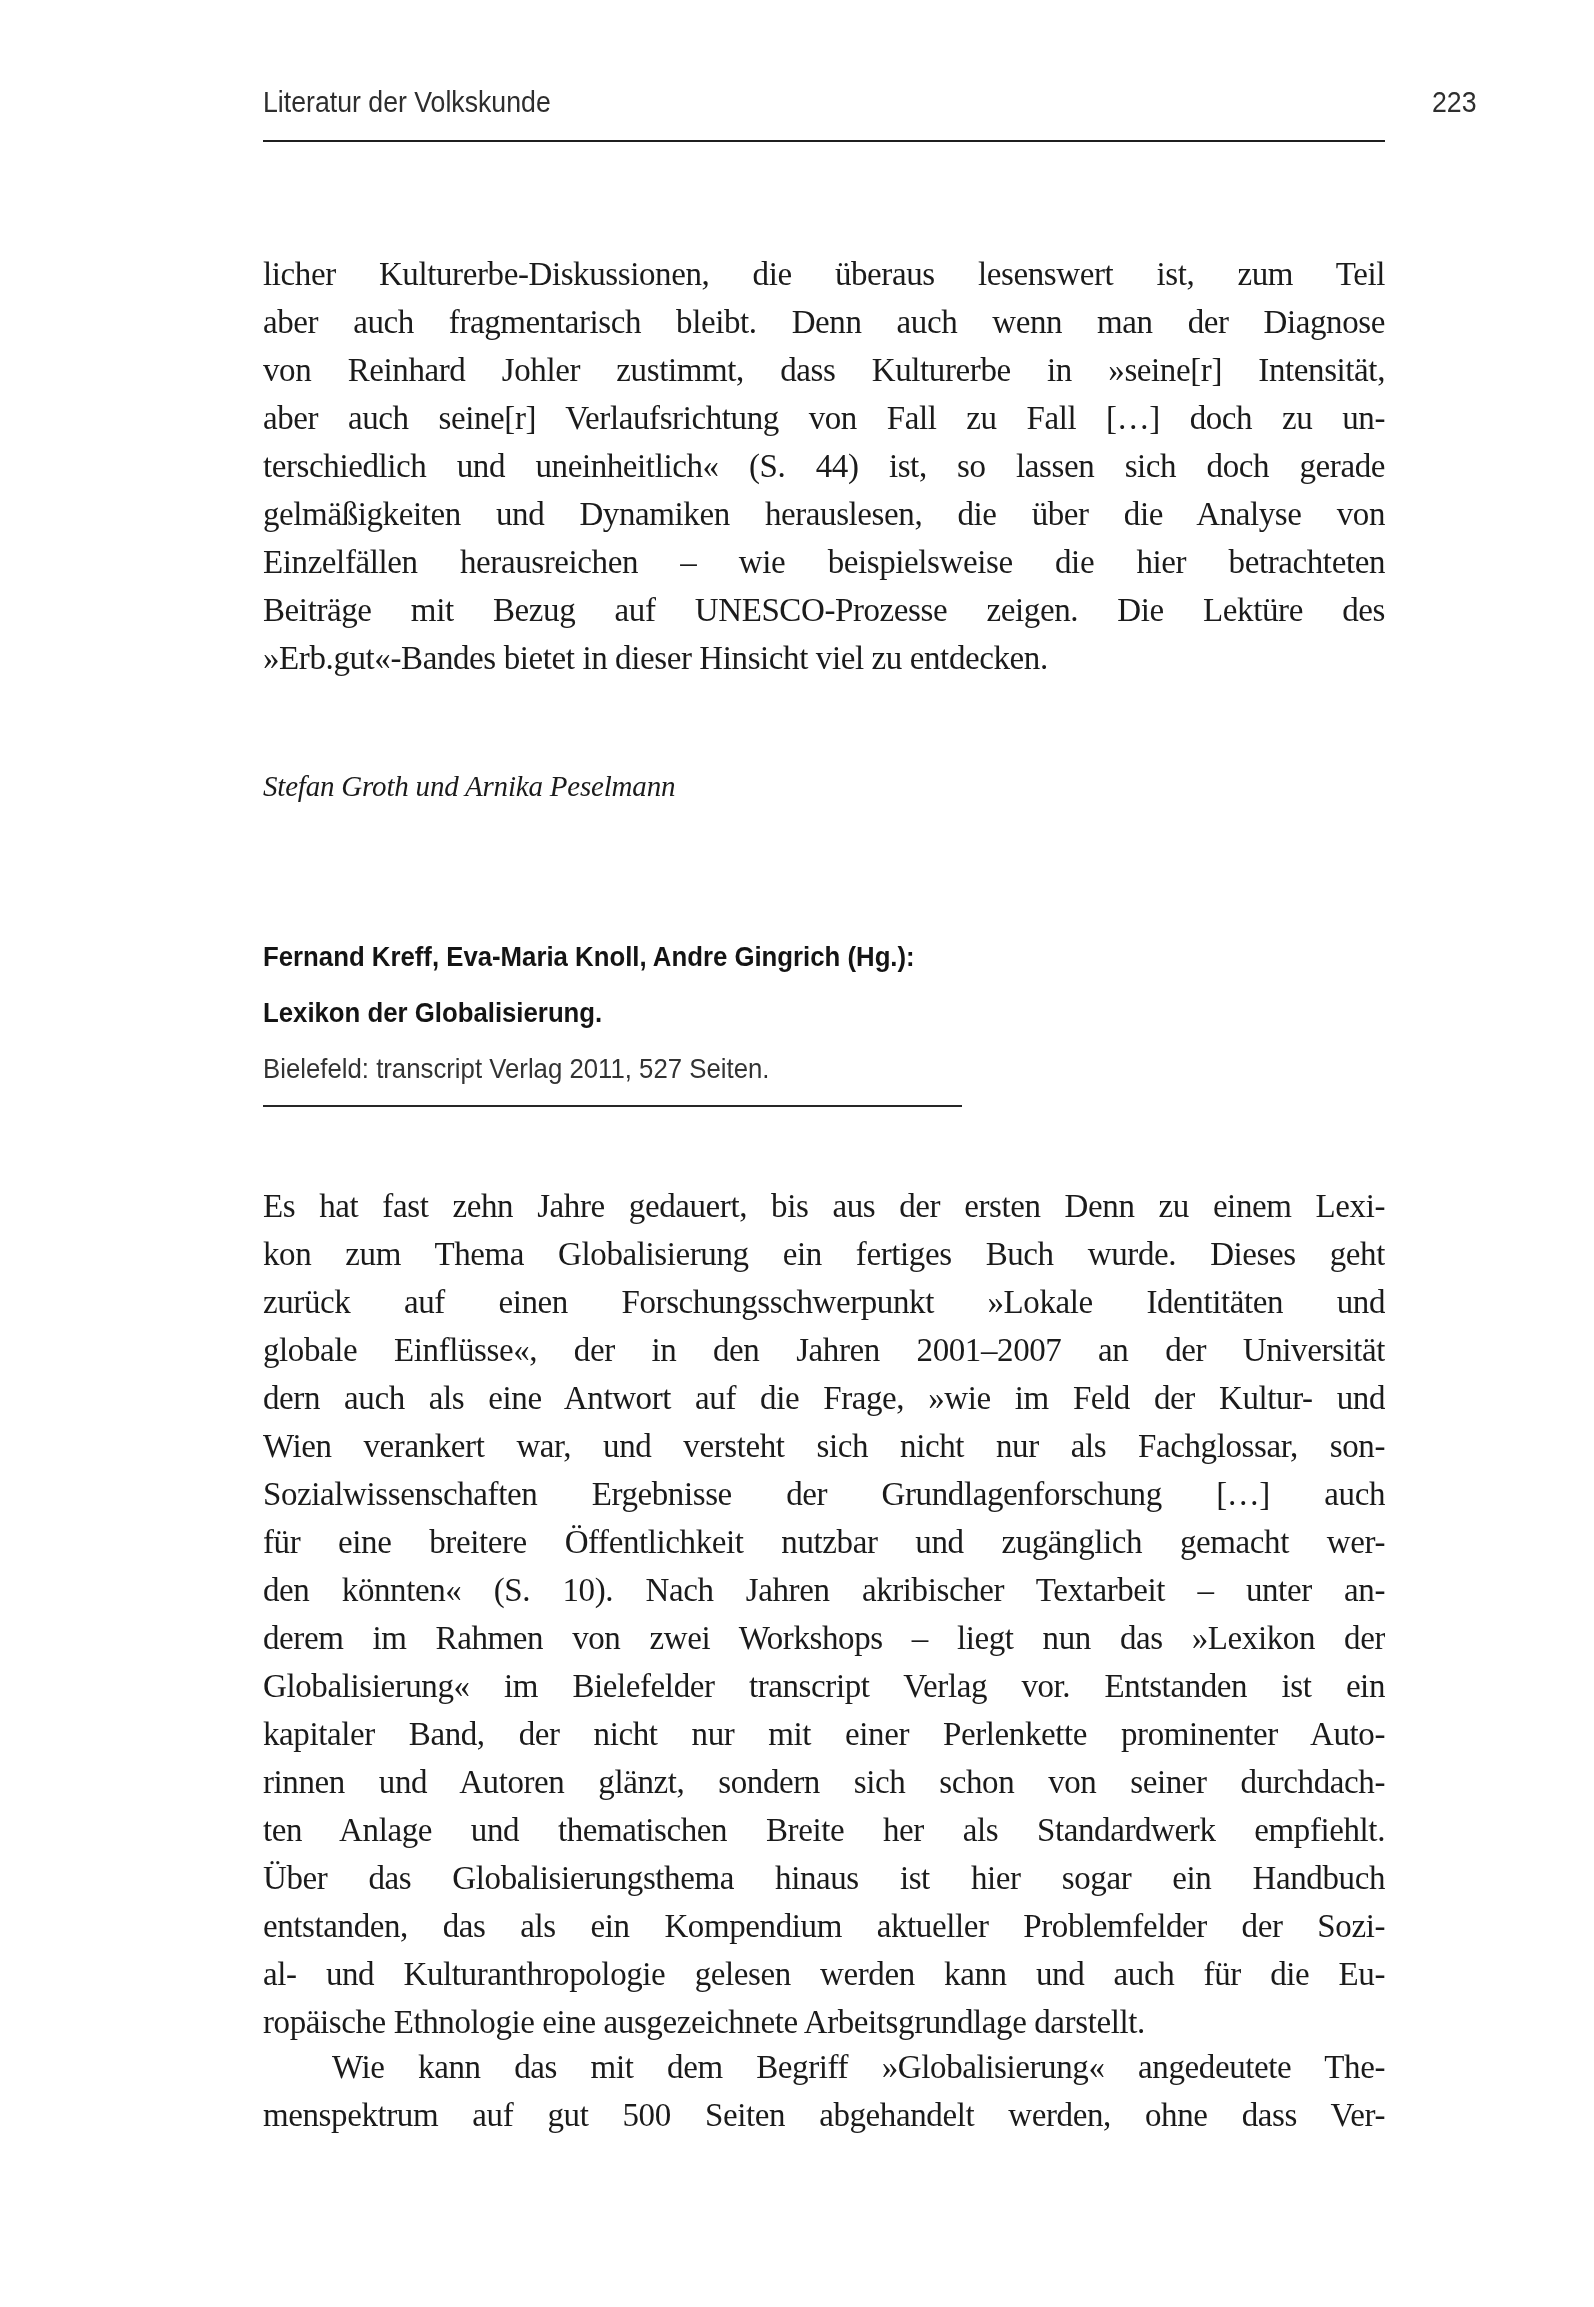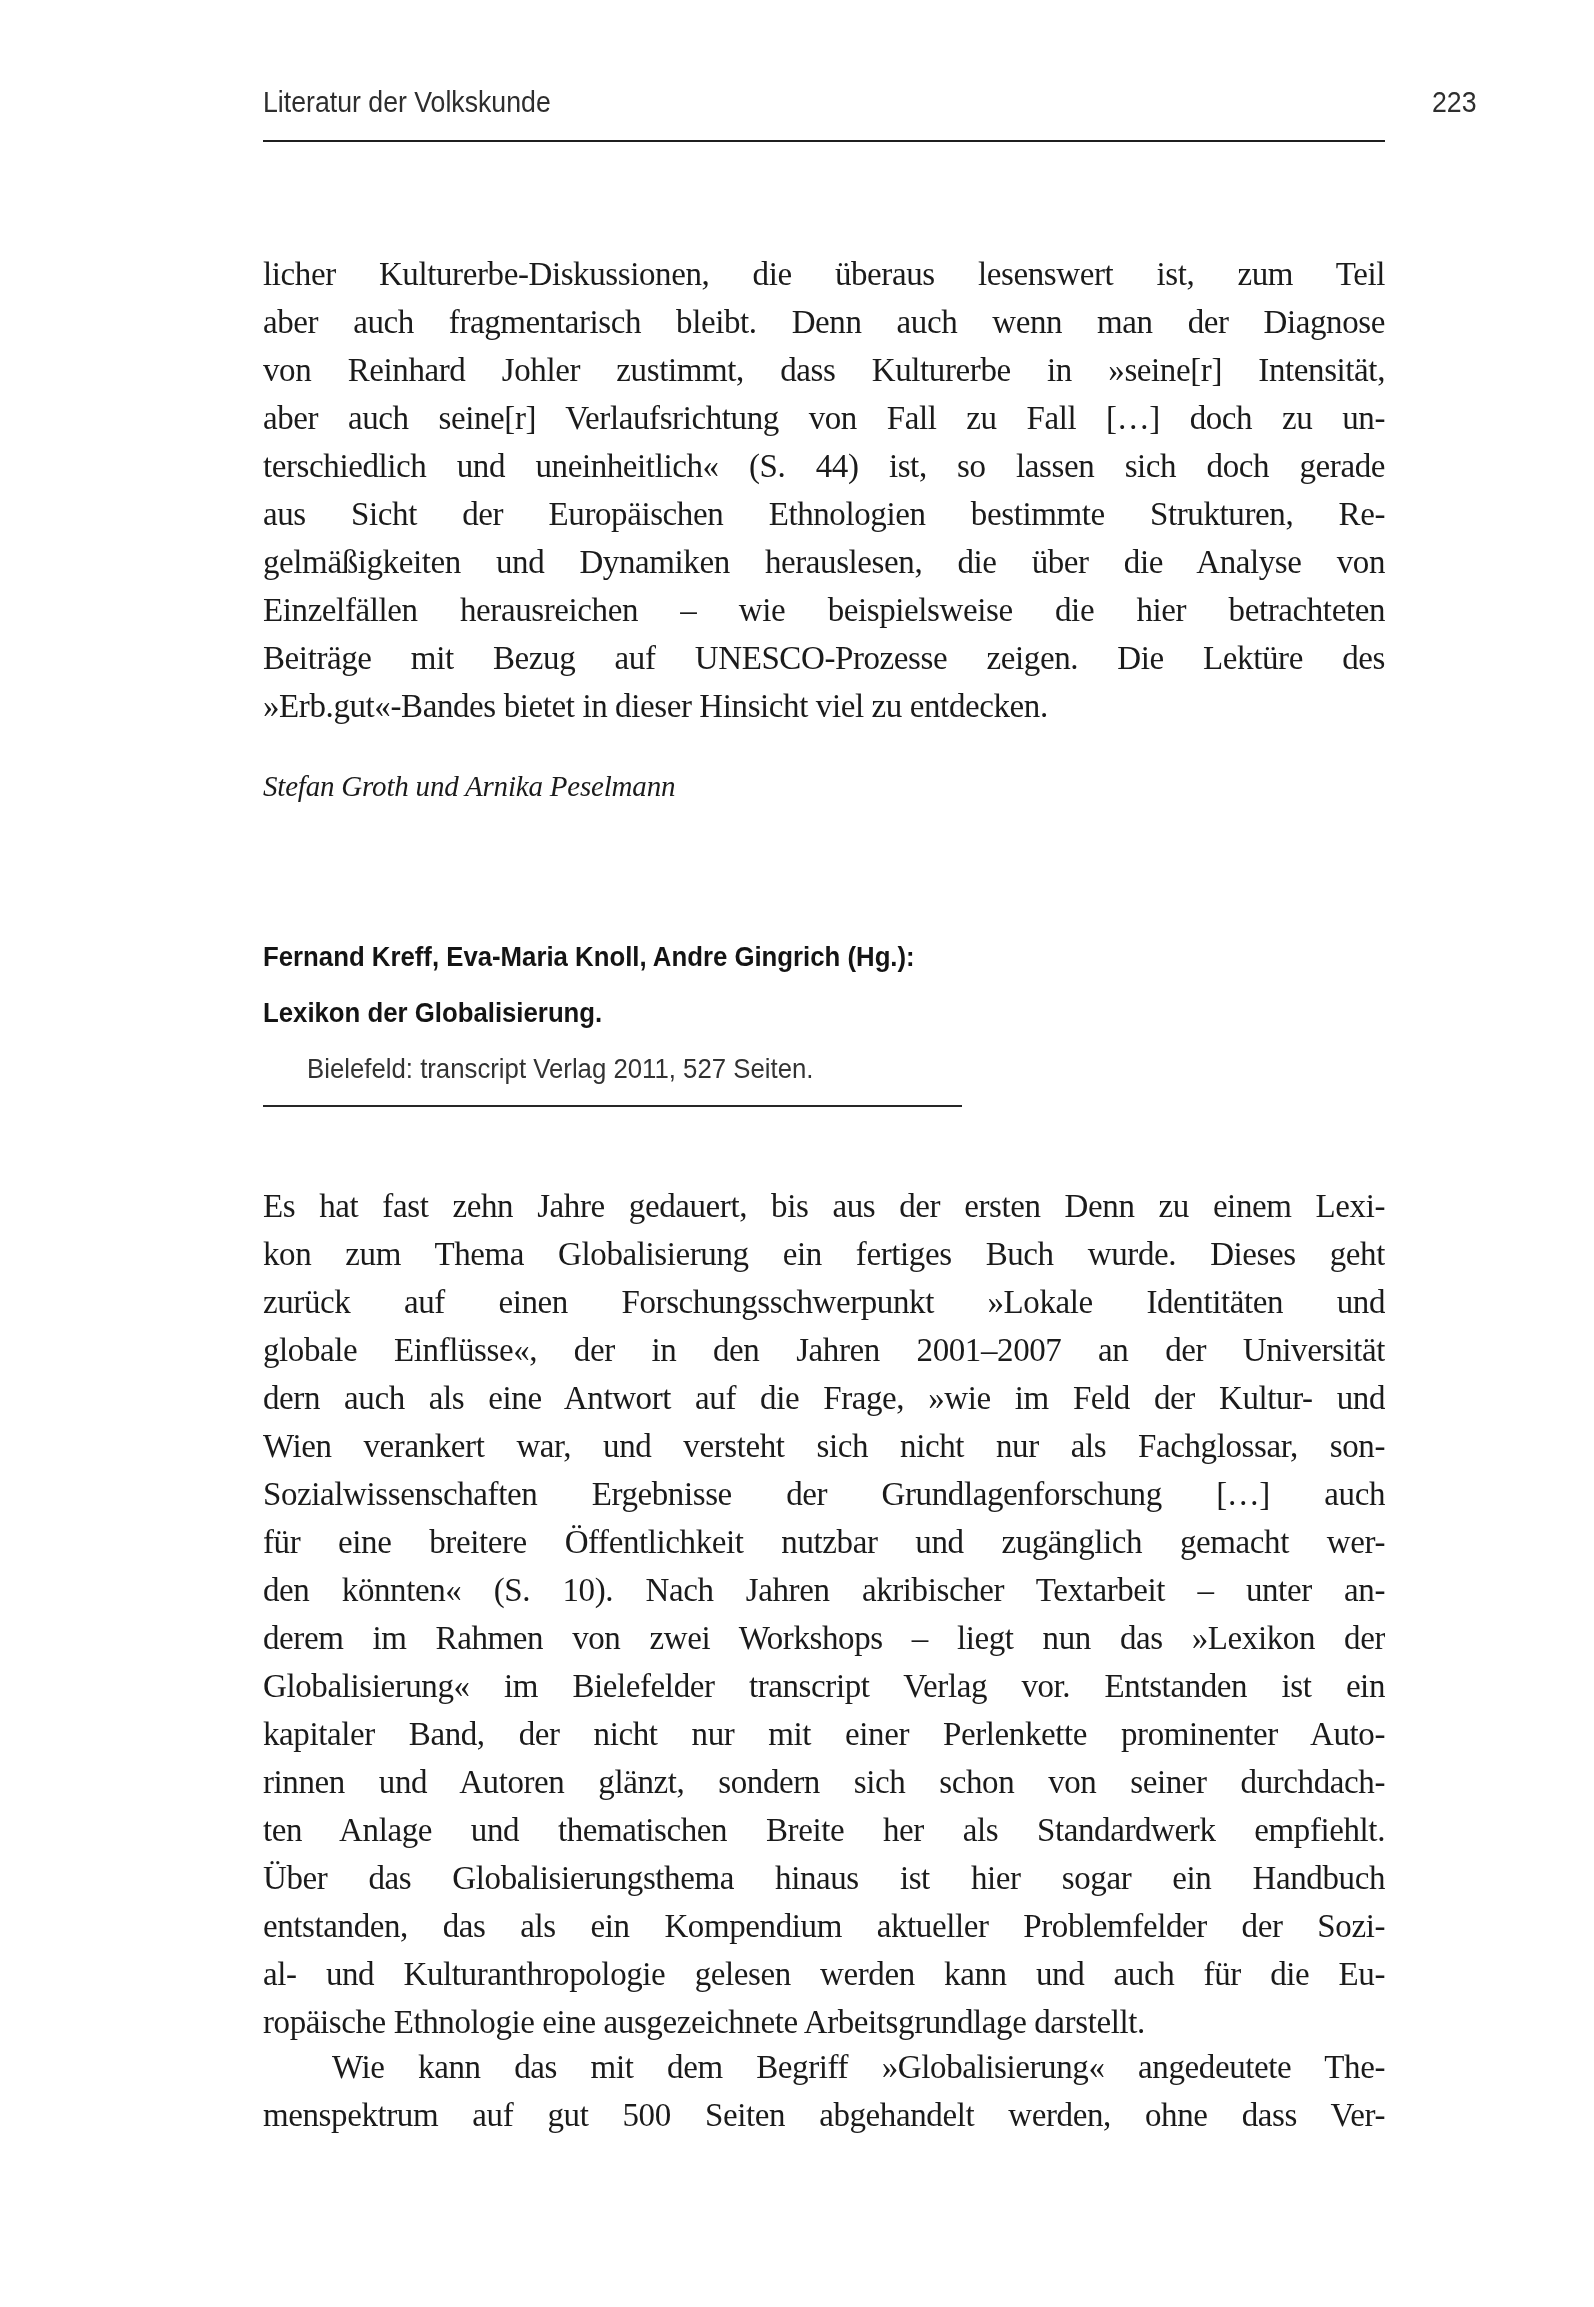--- a/index.html
+++ b/index.html
@@ -111,21 +111,20 @@
   .book-heading p {
     margin: 0;
     white-space: nowrap;
   }
   .book-heading .strong {
     font-weight: 700;
   }
   .book-heading .pub {
     font-weight: 400;
     color: #333333;
-    margin-left: 44px;
   }
   .section-rule {
     position: absolute;
     left: 263px;
     top: 1105px;
     width: 699px;
     height: 2.4px;
     background: #262626;
   }
 </style>
@@ -145,21 +144,20 @@
   </header>
 
   <main>
 
     <div class="para" id="para-conclusion">
         <div class="line">licher Kulturerbe-Diskussionen, die überaus lesenswert ist, zum Teil</div>
         <div class="line">aber auch fragmentarisch bleibt. Denn auch wenn man der Diagnose</div>
         <div class="line">von Reinhard Johler zustimmt, dass Kulturerbe in »seine[r] Intensität,</div>
         <div class="line">aber auch seine[r] Verlaufsrichtung von Fall zu Fall […] doch zu un-</div>
         <div class="line">terschiedlich und uneinheitlich« (S. 44) ist, so lassen sich doch gerade</div>
-        <div class="line">aus Sicht der Europäischen Ethnologien bestimmte Strukturen, Re-</div>
         <div class="line">gelmäßigkeiten und Dynamiken herauslesen, die über die Analyse von</div>
         <div class="line">Einzelfällen herausreichen – wie beispielsweise die hier betrachteten</div>
         <div class="line">Beiträge mit Bezug auf UNESCO-Prozesse zeigen. Die Lektüre des</div>
         <div class="line para-end">»Erb.gut«-Bandes bietet in dieser Hinsicht viel zu entdecken.</div>
       </div>
 
     <p class="byline">Stefan Groth und Arnika Peselmann</p>
 
     <div class="book-heading">
       <p class="strong">

